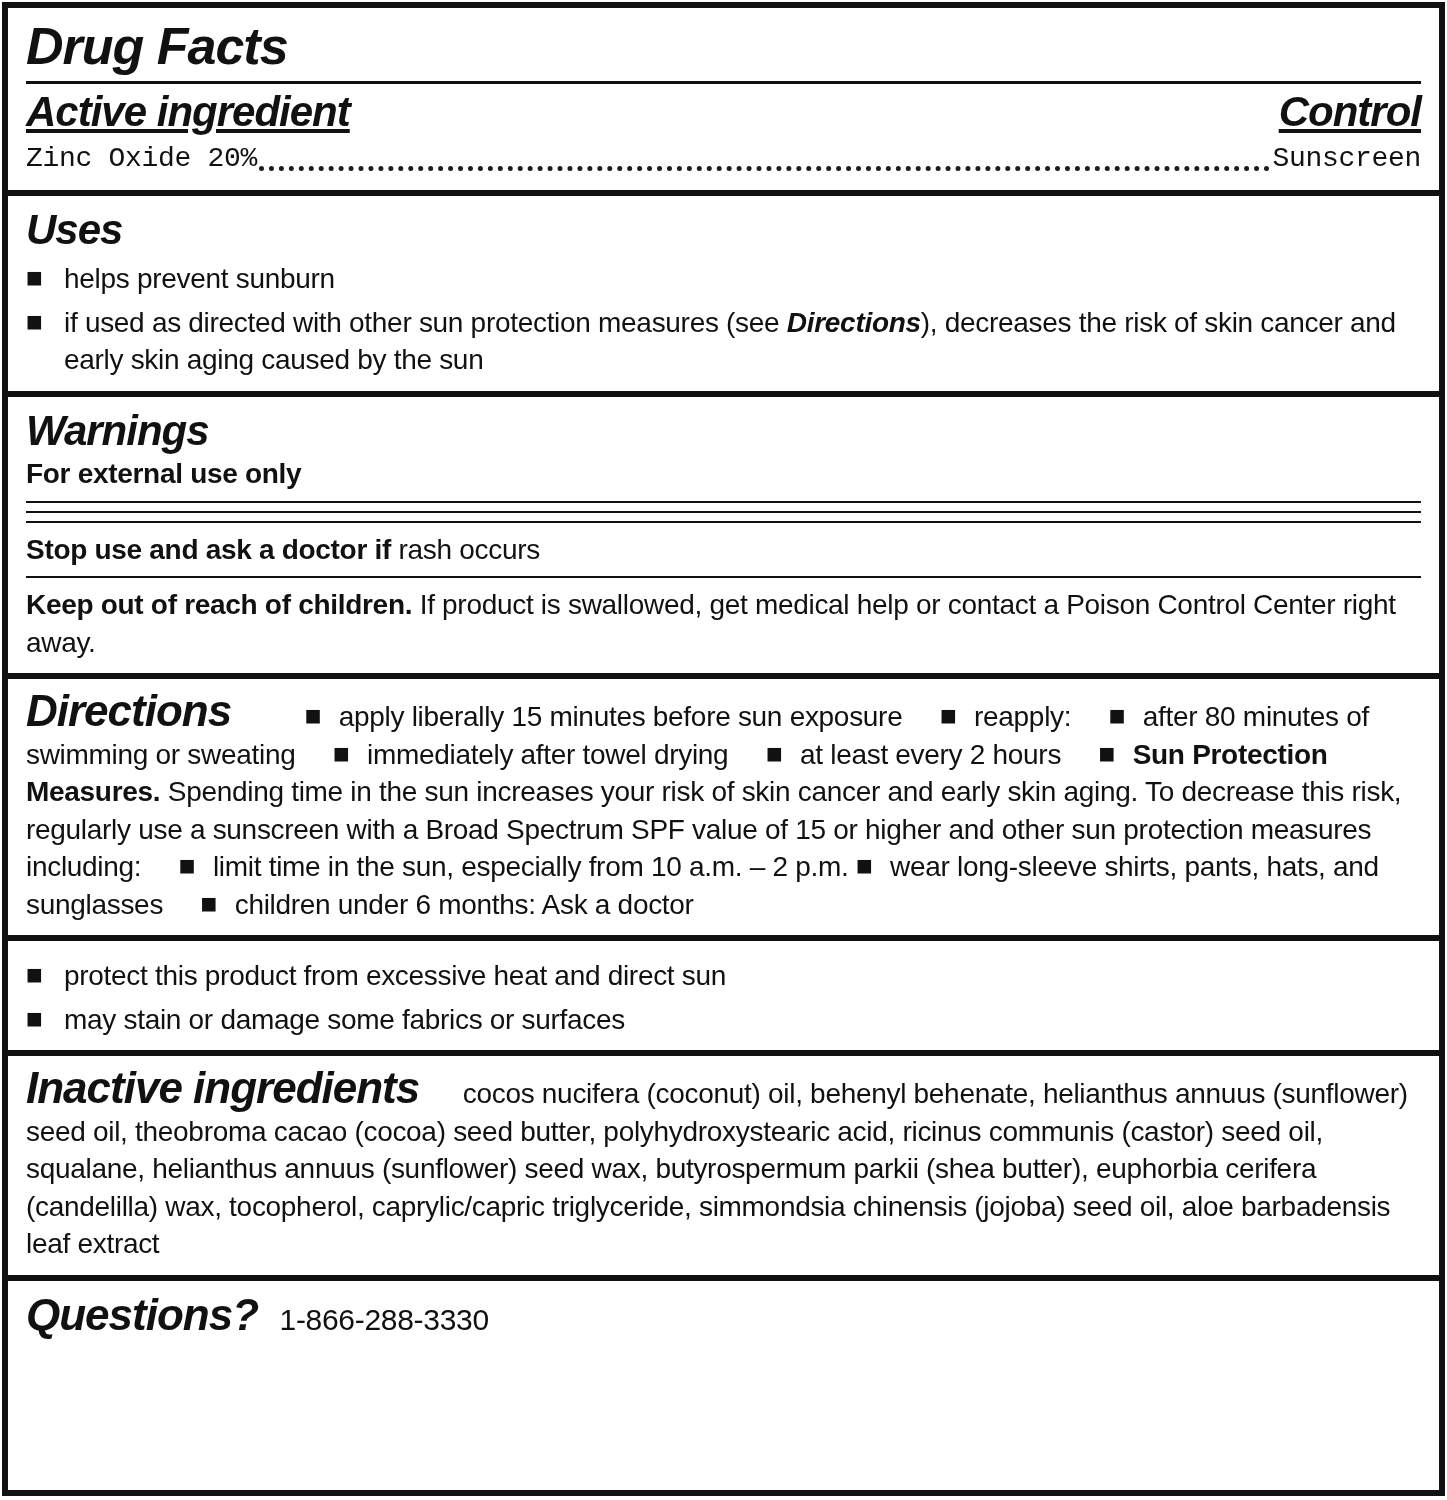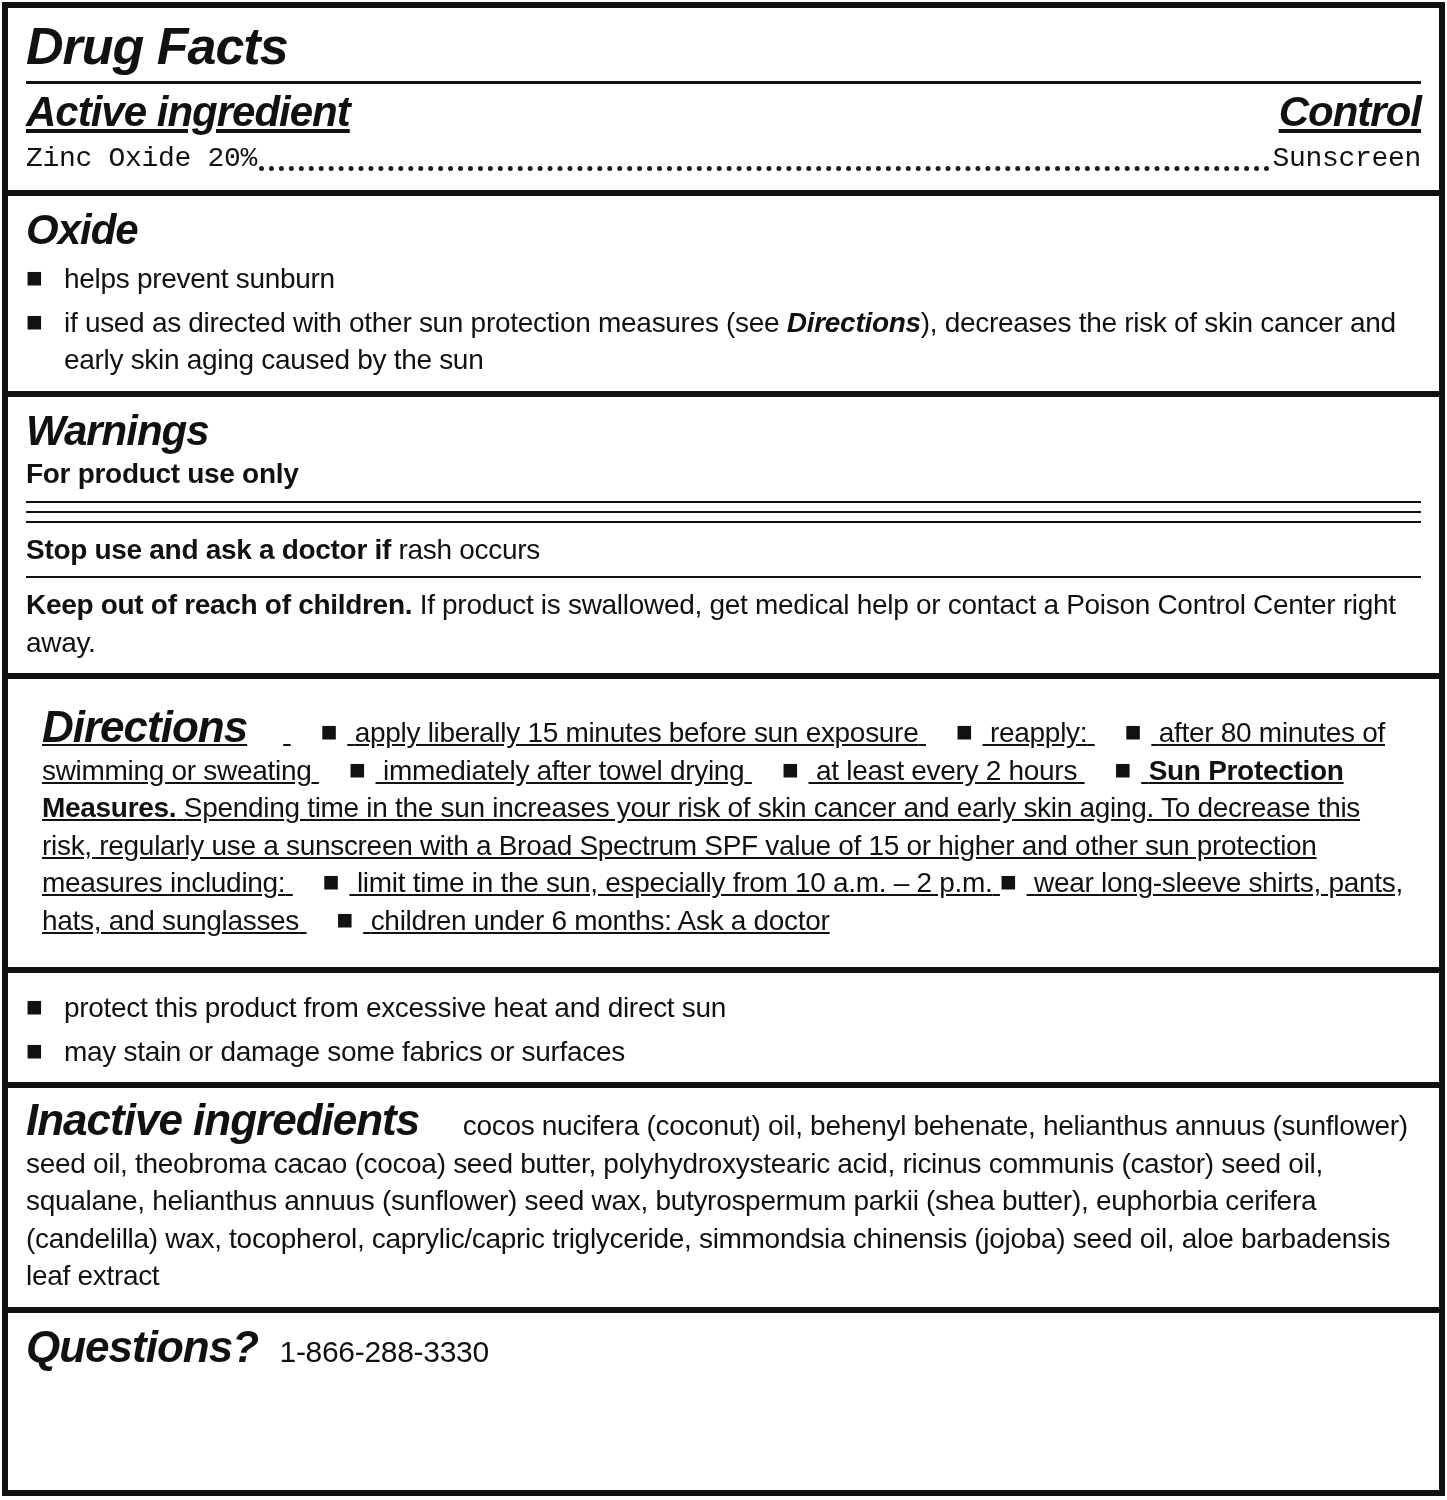--- a/index.html
+++ b/index.html
@@ -113,57 +113,57 @@
     <div class="row body-text mt4">
       <span>Zinc Oxide 20%</span>
       <span class="leader"></span>
       <span>Sunscreen</span>
     </div>
   </header>
 
   <div class="sep"></div>
 
   <section class="sec">
-    <h2>Oxide</h2>
+    <h2>Uses</h2>
     <div class="bullet-row body-text">
       <span class="sq">■</span>
       <div class="bt"><span>helps prevent sunburn</span></div>
     </div>
     <div class="bullet-row body-text">
       <span class="sq">■</span>
       <div class="bt">
         <span>if used as directed with other sun protection measures (see</span>
         <span class="bi">Directions</span><span>), decreases the risk of skin cancer and early skin aging caused by the sun</span>
       </div>
     </div>
   </section>
 
   <div class="sep"></div>
 
   <section class="sec">
     <h2>Warnings</h2>
-    <div class="body-text b">For product use only</div>
+    <div class="body-text b">For external use only</div>
     <div class="rule"></div>
     <div class="rule"></div>
     <div class="rule"></div>
     <div class="body-text">
       <span class="b">Stop use and ask a doctor if</span>
       <span>rash occurs</span>
     </div>
     <div class="rule"></div>
     <div class="body-text">
       <span class="b">Keep out of reach of children.</span>
       <span>If product is swallowed, get medical help or contact a Poison Control Center right away.</span>
     </div>
   </section>
 
   <div class="sep"></div>
 
   <section class="sec">
-    <p class="flow" style="margin:16px;text-decoration:underline;">
+    <p class="flow" style="margin:0;">
       <span class="h-inline">Directions</span>
       <span class="sq inline">■</span>
       <span>apply liberally 15 minutes before sun exposure</span>
       <span class="sq inline">■</span>
       <span>reapply:</span>
       <span class="sq inline">■</span>
       <span>after 80 minutes of swimming or sweating</span>
       <span class="sq inline">■</span>
       <span>immediately after towel drying</span>
       <span class="sq inline">■</span>

